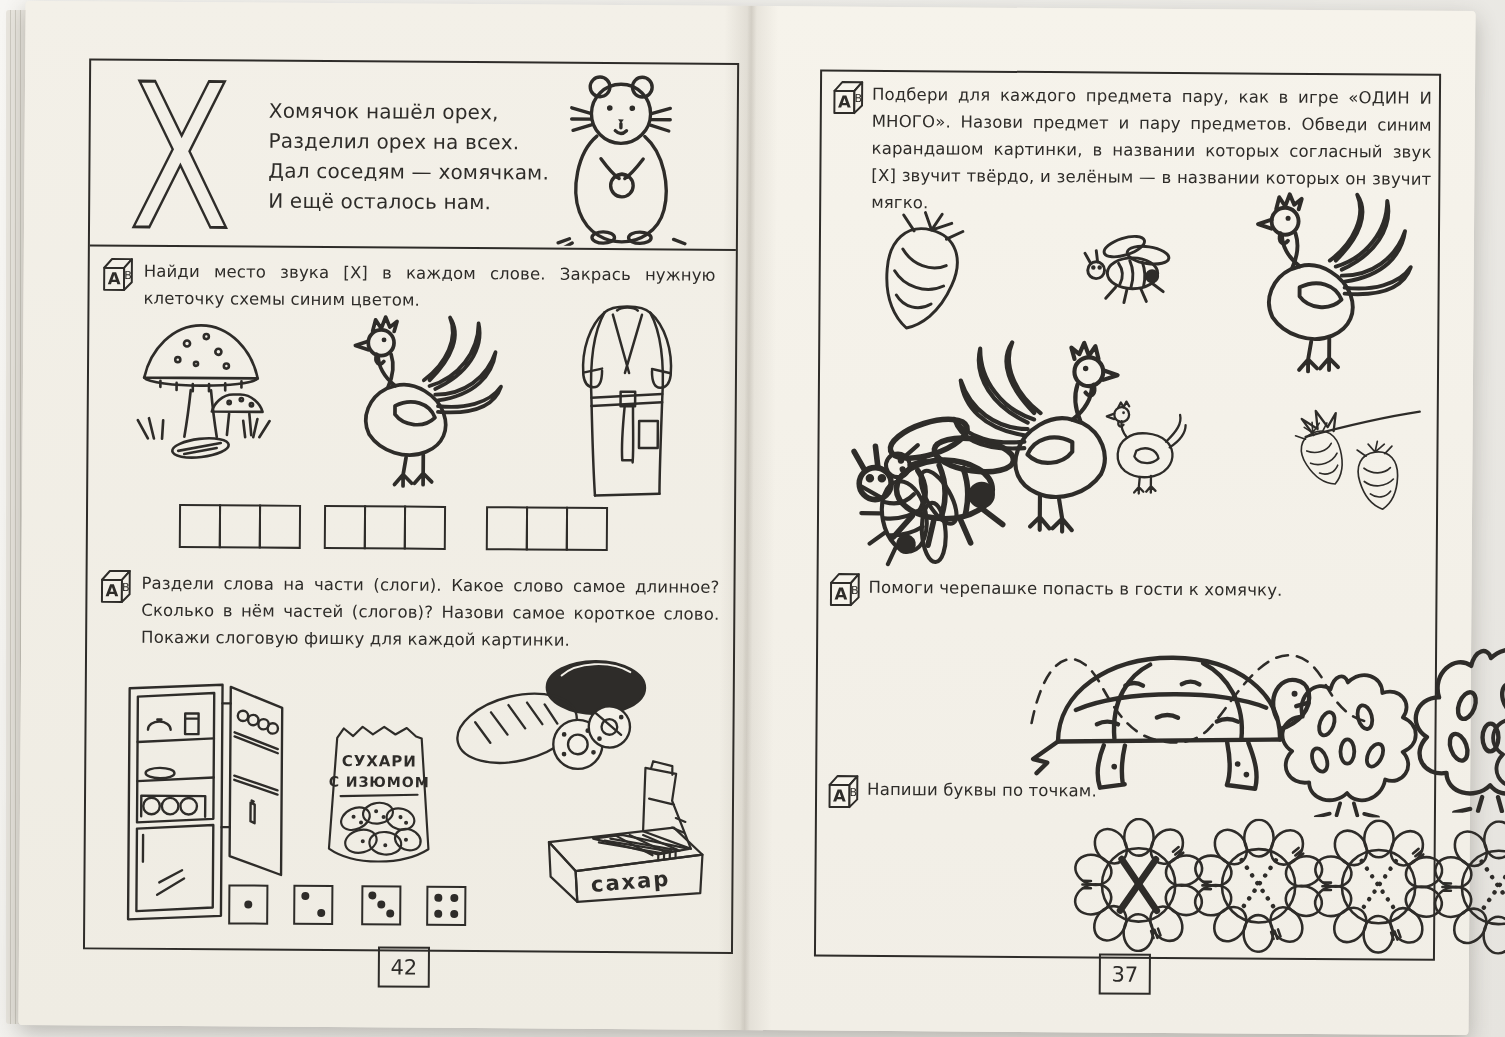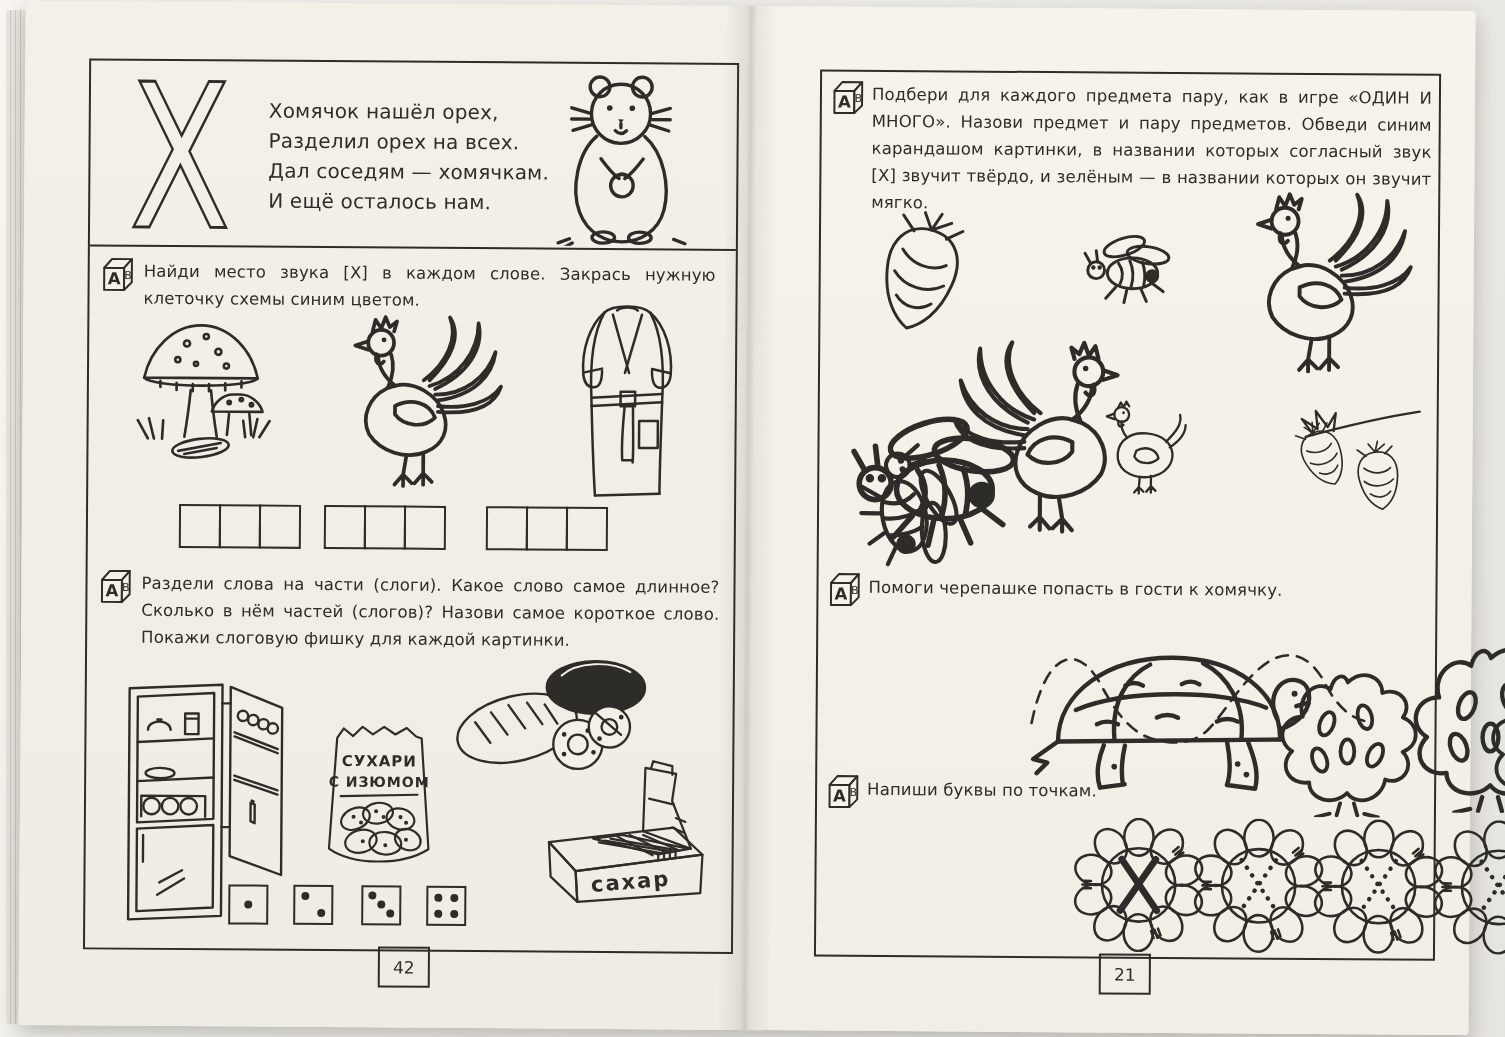--- a/index.html
+++ b/index.html
@@ -28,21 +28,21 @@
     background:linear-gradient(90deg,rgba(0,0,0,0) 0%,rgba(70,60,45,.10) 42%,rgba(70,60,45,.20) 50%,rgba(70,60,45,.08) 60%,rgba(0,0,0,0) 100%);
   }
   .frame{position:absolute;border:2px solid #2e2c29;background:transparent;}
   .frame.leftf{left:64px;top:57px;width:646px;height:887px;}
   .frame.rightf{left:70px;top:63px;width:617px;height:883px;}
   .divider{position:absolute;left:0;top:184px;width:100%;border-bottom:2px solid #2e2c29;}
   .poem{position:absolute;left:178px;top:34px;font-size:20px;line-height:30px;letter-spacing:.2px;}
   .task-text{position:absolute;font-size:16.5px;line-height:27px;text-align:justify;letter-spacing:.15px;}
   .pagenum{
     position:absolute;bottom:-38px;width:48px;height:37px;border:2px solid #2e2c29;
-    display:flex;align-items:center;justify-content:center;font-size:17px;background:inherit;
+    display:flex;align-items:center;justify-content:center;font-size:21px;background:inherit;
   }
   .strip{position:absolute;display:flex;}
   .cell{width:38px;height:40px;border:2px solid #2e2c29;margin-right:-2px;background:transparent;}
   .die{position:absolute;width:36px;height:36px;border:2px solid #2e2c29;}
   .dot{position:absolute;width:8px;height:8px;border-radius:50%;background:#2e2c29;}
   svg.illus{position:absolute;overflow:visible;}
   svg text{font-family:"DejaVu Sans",sans-serif;}
   .cube{position:absolute;width:40px;height:42px;}
 </style>
 </head>
@@ -506,19 +506,19 @@
           <g transform="translate(362,6) scale(1.05)">
             <use href="#sym-flowerbase"></use>
               <use href="#sym-x-dots"></use>
           </g>
           <g transform="translate(482,6) scale(1.05)">
             <use href="#sym-flowerbase"></use>
               <use href="#sym-x-dots"></use>
           </g>
         </svg>
 
-        <div class="pagenum" style="left:283px">21</div>
+        <div class="pagenum" style="left:283px">37</div>
       </div>
     </div>
 
     <div class="gutter"></div>
   </div>
 </div>
 
 </body></html>

